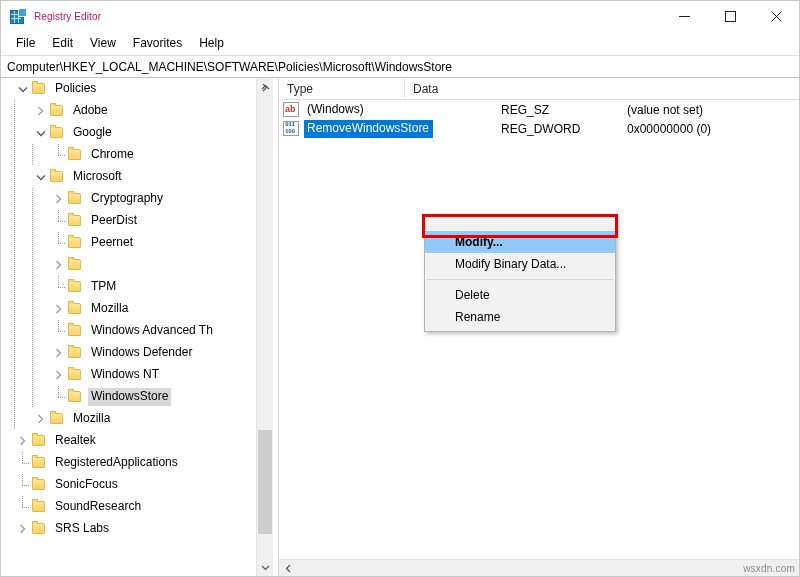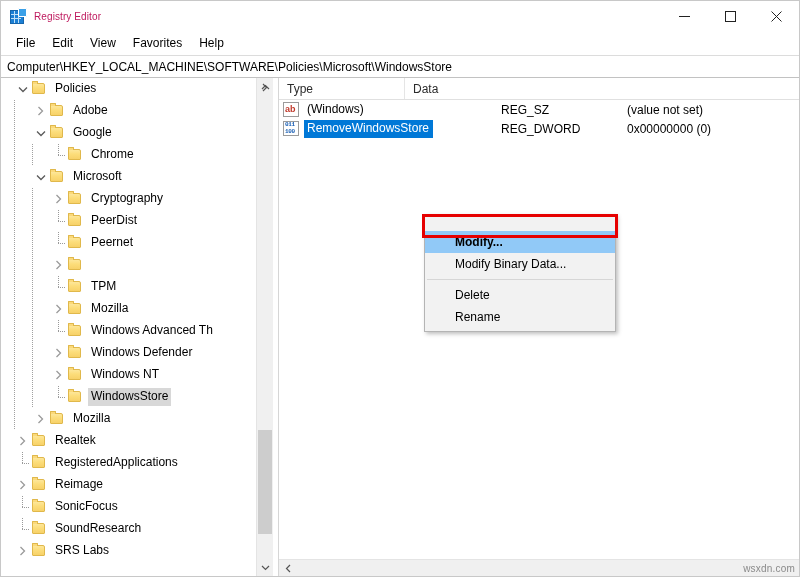--- a/index.html
+++ b/index.html
@@ -744,32 +744,20 @@
             <div class="tree-row">
               <div class="indent" style="width: 13px;"></div>
               <div class="connector"></div>
               <div class="folder">
                 <i></i>
               </div>
               <div class="tree-label">RegisteredApplications</div>
             </div>
             <div class="tree-row">
               <div class="indent" style="width: 13px;"></div>
-              <div class="twisty">
-                <svg width="7" height="10" viewBox="0 0 7 10">
-                  <path d="M1.5 1 L5.5 5 L1.5 9" stroke="#9a9a9a" stroke-width="1.3" fill="none"></path>
-                </svg>
-              </div>
-              <div class="folder">
-                <i></i>
-              </div>
-              <div class="tree-label">Reimage</div>
-            </div>
-            <div class="tree-row">
-              <div class="indent" style="width: 13px;"></div>
               <div class="connector"></div>
               <div class="folder">
                 <i></i>
               </div>
               <div class="tree-label">SonicFocus</div>
             </div>
             <div class="tree-row">
               <div class="indent" style="width: 13px;"></div>
               <div class="connector"></div>
               <div class="folder">

